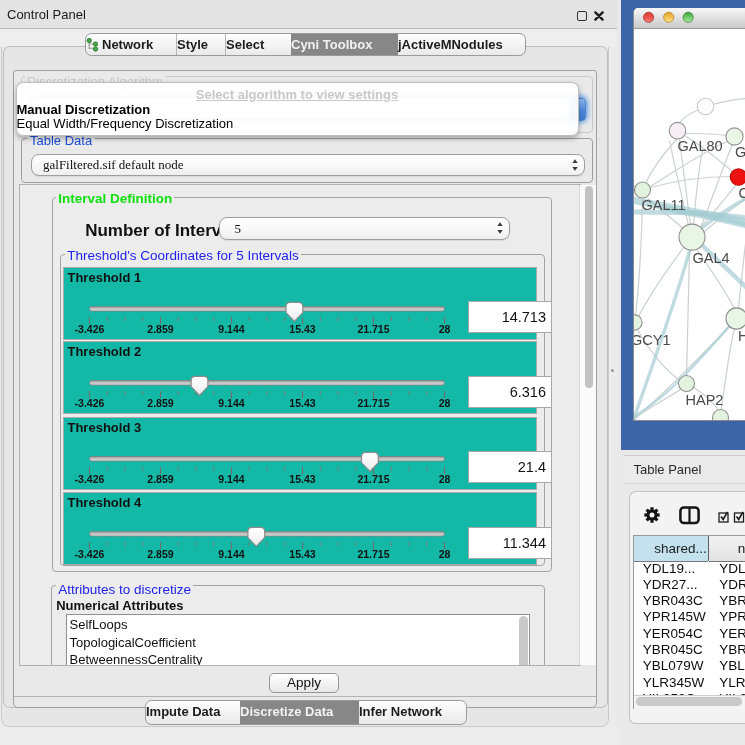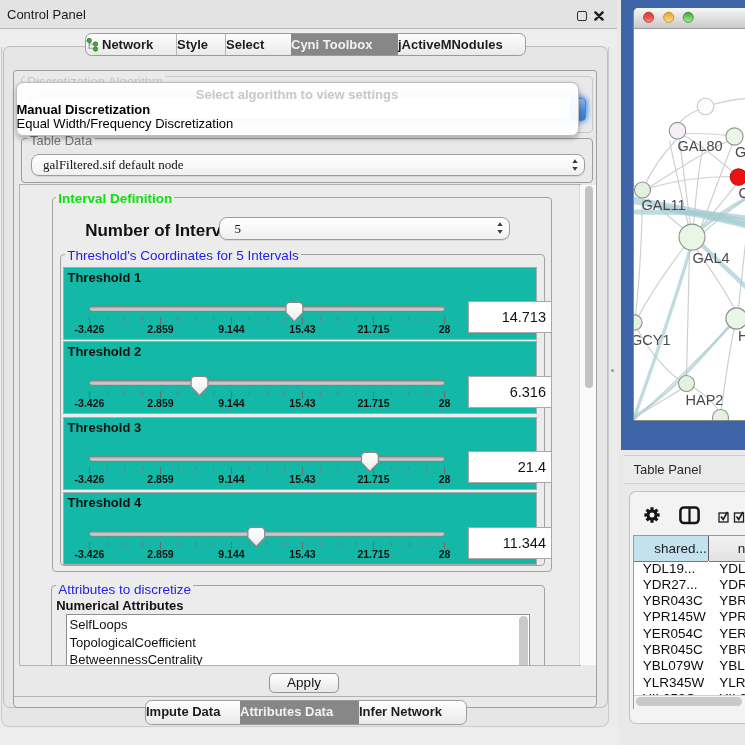--- a/index.html
+++ b/index.html
@@ -37,21 +37,21 @@
 <div class="abs" style="left:13.2px;top:69.5px;width:582px;height:636px;border:1px solid #a0a0a0;background:#e9e9e9;border-radius:3px 3px 5px 5px;"></div>
 <div class="abs" style="left:14.2px;top:695.5px;width:582px;height:1px;background:#b3b3b3;"></div>
 
 <div class="gbox" style="left:21px;top:75.5px;width:570px;height:55px;border-color:#c9c9c9;"></div>
 <div class="abs" style="left:25px;top:74px;background:#eaeaea;padding:0 2px;font-size:13px;color:#c6c6c6;">Discretization Algorithm</div>
 
 <div class="combo" style="left:31px;top:97px;width:551.5px;height:21px;border-color:#85aed6;box-shadow:0 0 5px 2px rgba(92,156,229,.8);"></div>
 <div class="abs" style="left:570px;top:98px;width:14px;height:21px;background:linear-gradient(#8cb8ec,#4c88d8 55%,#3d79cc);border-radius:4px;border:1px solid #4c82c8;box-shadow:0 0 5px 1.5px rgba(92,156,229,.7);"></div>
 
 <div class="gbox" style="left:21px;top:137.5px;width:570px;height:43px;border-color:#9e9e9e;"></div>
-<div class="abs" style="left:27px;top:132.5px;background:#eaeaea;padding:0 3px;font-size:13px;color:#737373;">Table Data</div>
+<div class="abs" style="left:27px;top:132.5px;background:#eaeaea;padding:0 3px;font-size:13px;color:#1d4ed8;">Table Data</div>
 <div class="combo" style="left:31px;top:154px;width:551.5px;height:19.5px;">
   <div class="ct" style="line-height:19.5px;">galFiltered.sif default node</div>
   <svg class="steppers" width="6" height="12" viewBox="0 0 6 12">
     <path d="M3 0.2 L5.7 3.9 L0.3 3.9 Z" fill="#3a3a3a"></path>
       <path d="M3 11.8 L5.7 8.1 L0.3 8.1 Z" fill="#3a3a3a"></path>
   </svg>
 </div>
 
 <div class="abs" style="left:19.2px;top:183.5px;width:560px;height:480px;border:1px solid #b1b1b1;background:#ececec;overflow:hidden;">
   <div class="abs" style="left:0;top:0;width:560px;height:482px;" id="vp">
@@ -274,37 +274,37 @@
 </div>
 
 <div class="abs" style="left:579.3px;top:184.5px;width:16px;height:480px;background:#fafafa;border-left:1px solid #d7d7d7;"></div>
 <div class="abs" style="left:584.8px;top:186px;width:8px;height:202px;background:#c2c2c2;border-radius:4px;"></div>
 
 <div class="abs" style="left:269px;top:672.5px;width:68px;height:18px;border:1px solid #949494;border-radius:5px;background:linear-gradient(#ffffff,#f2f2f2 55%,#e7e7e7);
      text-align:center;line-height:18px;font-size:13.5px;color:#111;">Apply</div>
 
 <div class="abs" style="left:15.5px;top:81.5px;width:561px;height:52.5px;background:rgba(255,255,255,0.94);
      border:1px solid rgba(150,150,150,0.62);border-radius:7px;box-shadow:0 2.5px 5px rgba(0,0,0,0.26);">
-  <div class="abs" style="left:0;top:4.5px;width:561px;text-align:center;font-size:13px;font-weight:bold;color:#c8c8c8;">Select algorithm to view settings</div>
+  <div class="abs" style="left:0;top:4.5px;width:561px;text-align:center;font-size:13px;font-weight:bold;color:#c8c8c8;text-decoration:underline;">Select algorithm to view settings</div>
   <div class="abs" style="left:0px;top:19px;font-size:13px;font-weight:bold;color:#000;">Manual Discretization</div>
   <div class="abs" style="left:0px;top:33.5px;font-size:13px;color:#000;">Equal Width/Frequency Discretization</div>
 </div>
 
 <div class="abs" style="left:85px;top:32.5px;width:439px;height:21.5px;border:1px solid #9a9a9a;border-radius:6.5px;background:linear-gradient(#fdfdfd,#f2f2f2 60%,#e9e9e9);overflow:hidden;white-space:nowrap;">
   <div class="seg" style="width:90px;height:21.5px;line-height:21.5px;">
     <svg width="13" height="14" viewBox="0 0 13 14" style="vertical-align:-3px;margin-right:3px;">
       <path d="M3.2 3 L3.2 11 M3.2 6 L9 6 M3.2 10 L9 10.5" stroke="#9a9a9a" stroke-width="1.2" fill="none"></path>
       <circle cx="3.2" cy="2.5" r="2.2" fill="#4aa54a" stroke="#2c7a2c" stroke-width="0.8"></circle>
       <circle cx="9.5" cy="6" r="2.2" fill="#4aa54a" stroke="#2c7a2c" stroke-width="0.8"></circle>
       <circle cx="9.5" cy="11" r="2.2" fill="#4aa54a" stroke="#2c7a2c" stroke-width="0.8"></circle>
     </svg>Network</div><div class="seg" style="width:48px;height:21.5px;line-height:21.5px;border-left:1px solid #b5b5b5;">Style</div><div class="seg" style="width:65px;height:21.5px;line-height:21.5px;border-left:1px solid #b5b5b5;">Select</div><div class="seg" style="width:107px;height:21.5px;line-height:21.5px;background:#878787;color:#f2f2f2;">Cyni Toolbox</div><div class="seg" style="width:128px;height:21.5px;line-height:21.5px;">jActiveMNodules</div>
 </div>
 
 <div class="abs" style="left:145px;top:700px;width:320px;height:22.5px;border:1px solid #9a9a9a;border-radius:6.5px;background:linear-gradient(#fdfdfd,#f2f2f2 60%,#e9e9e9);overflow:hidden;white-space:nowrap;">
-  <div class="seg" style="width:94px;height:22.5px;line-height:22.5px;">Impute Data</div><div class="seg" style="width:119px;height:22.5px;line-height:22.5px;background:#878787;color:#f2f2f2;">Attributes Data</div><div class="seg" style="width:105px;height:22.5px;line-height:22.5px;">Infer Network</div>
+  <div class="seg" style="width:94px;height:22.5px;line-height:22.5px;">Impute Data</div><div class="seg" style="width:119px;height:22.5px;line-height:22.5px;background:#878787;color:#f2f2f2;">Discretize Data</div><div class="seg" style="width:105px;height:22.5px;line-height:22.5px;">Infer Network</div>
 </div>
 
 <div class="abs" style="left:620.5px;top:0;width:124.5px;height:449.5px;background:#3c64a7;"></div>
 <div class="abs" style="left:632.5px;top:8px;width:112.5px;height:412px;background:#fff;border-radius:5px 0 0 0;overflow:hidden;border-left:1px solid #8a8a8a;border-bottom:1px solid #8a8a8a;">
 
   <div class="abs" style="left:0;top:0;width:112.5px;height:19.5px;background:linear-gradient(#f7f7f7,#c9c9c9);border-bottom:1px solid #9a9a9a;">
     <svg width="80" height="19.5" viewBox="0 0 80 19.5">
       <defs>
         <linearGradient id="lr" x1="0" y1="0" x2="0" y2="1">
             <stop offset="0" stop-color="#d63b30"></stop>

